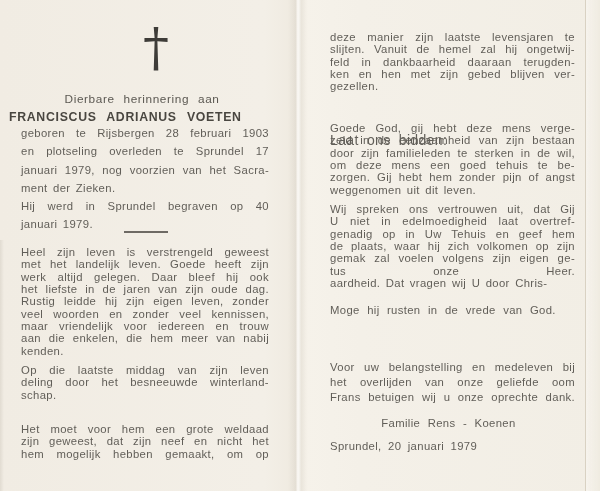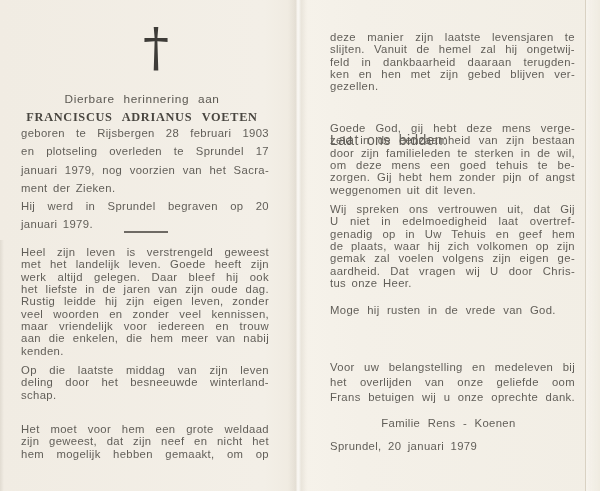--- a/index.html
+++ b/index.html
@@ -27,24 +27,23 @@
     font-size: 52px; line-height: 1;
     color: #3e3c38;
   }
   .header-line {
     position: absolute; top: 92px; left: 18px; width: 248px;
     text-align: center;
     font-size: 11.8px; color: #5b5852;
     letter-spacing: 0.6px; word-spacing: 5px;
   }
   .deceased-name {
-    position: absolute; top: 110px; left: 18px; width: 248px;
-    text-align: center;
+    position: absolute; top: 110px; left: 9px; width: 248px;
     font-size: 12.3px; font-weight: bold; color: #494640;
-    letter-spacing: 0.7px; word-spacing: 6px; font-family: Liberation Serif, serif;
+    letter-spacing: 0.7px; word-spacing: 6px;
   }
 
   .block {
     position: absolute; left: 21px; width: 248px;
     font-size: 11.3px; line-height: 12.35px;
     color: #615e58; letter-spacing: 0.35px; word-spacing: 2px;
   }
   .page-right .block { left: 30px; width: 245px; }
 
   [data-bind-lines] > div { text-align: justify; text-align-last: justify; }
@@ -120,21 +119,21 @@
     <div class="cross" data-name="cross-icon" data-bind="left_page.cross_glyph">†</div>
     <div class="header-line" data-name="header-line" data-bind="left_page.header_line">Dierbare herinnering aan</div>
     <div class="deceased-name" data-name="deceased-name" data-bind="left_page.name">FRANCISCUS ADRIANUS VOETEN</div>
     <div class="block intro-a" data-name="birth-death-text" data-bind-lines="left_page.intro_lines_1">
         <div data-name="text-line">geboren te Rijsbergen 28 februari 1903</div>
         <div data-name="text-line">en plotseling overleden te Sprundel 17</div>
         <div data-name="text-line">januari 1979, nog voorzien van het Sacra-</div>
         <div data-name="text-line">ment der Zieken.</div>
       </div>
     <div class="block intro-b" data-name="burial-text" data-bind-lines="left_page.intro_lines_2">
-        <div data-name="text-line">Hij werd in Sprundel begraven op 20</div>
+        <div data-name="text-line">Hij werd in Sprundel begraven op 40</div>
         <div data-name="text-line">januari 1979.</div>
       </div>
     <div class="divider" data-name="section-divider"></div>
     <div class="block para-life" data-name="para-life" data-bind-lines="left_page.para_life">
         <div data-name="text-line">Heel zijn leven is verstrengeld geweest</div>
         <div data-name="text-line">met het landelijk leven. Goede heeft zijn</div>
         <div data-name="text-line">werk altijd gelegen. Daar bleef hij ook</div>
         <div data-name="text-line">het liefste in de jaren van zijn oude dag.</div>
         <div data-name="text-line">Rustig leidde hij zijn eigen leven, zonder</div>
         <div data-name="text-line">veel woorden en zonder veel kennissen,</div>
@@ -173,22 +172,22 @@
         <div data-name="text-line">om deze mens een goed tehuis te be-</div>
         <div data-name="text-line">zorgen. Gij hebt hem zonder pijn of angst</div>
         <div data-name="text-line">weggenomen uit dit leven.</div>
       </div>
     <div class="block prayer-2" data-name="para-prayer-2" data-bind-lines="right_page.para_prayer_2">
         <div data-name="text-line">Wij spreken ons vertrouwen uit, dat Gij</div>
         <div data-name="text-line">U niet in edelmoedigheid laat overtref-</div>
         <div data-name="text-line">genadig op in Uw Tehuis en geef hem</div>
         <div data-name="text-line">de plaats, waar hij zich volkomen op zijn</div>
         <div data-name="text-line">gemak zal voelen volgens zijn eigen ge-</div>
+        <div data-name="text-line">tus onze Heer.</div>
         <div data-name="text-line">aardheid. Dat vragen wij U door Chris-</div>
-        <div data-name="text-line">tus onze Heer.</div>
       </div>
     <div class="rest-line" data-name="rest-in-peace-line" data-bind="right_page.rest_line">Moge hij rusten in de vrede van God.</div>
     <div class="block thanks" data-name="thanks-text" data-bind-lines="right_page.thanks_lines">
         <div data-name="text-line">Voor uw belangstelling en medeleven bij</div>
         <div data-name="text-line">het overlijden van onze geliefde oom</div>
         <div data-name="text-line">Frans betuigen wij u onze oprechte dank.</div>
       </div>
     <div class="family-signature" data-name="family-signature" data-bind="right_page.family_signature">Familie Rens - Koenen</div>
     <div class="place-date" data-name="place-date" data-bind="right_page.place_date">Sprundel, 20 januari 1979</div>
   </div>

